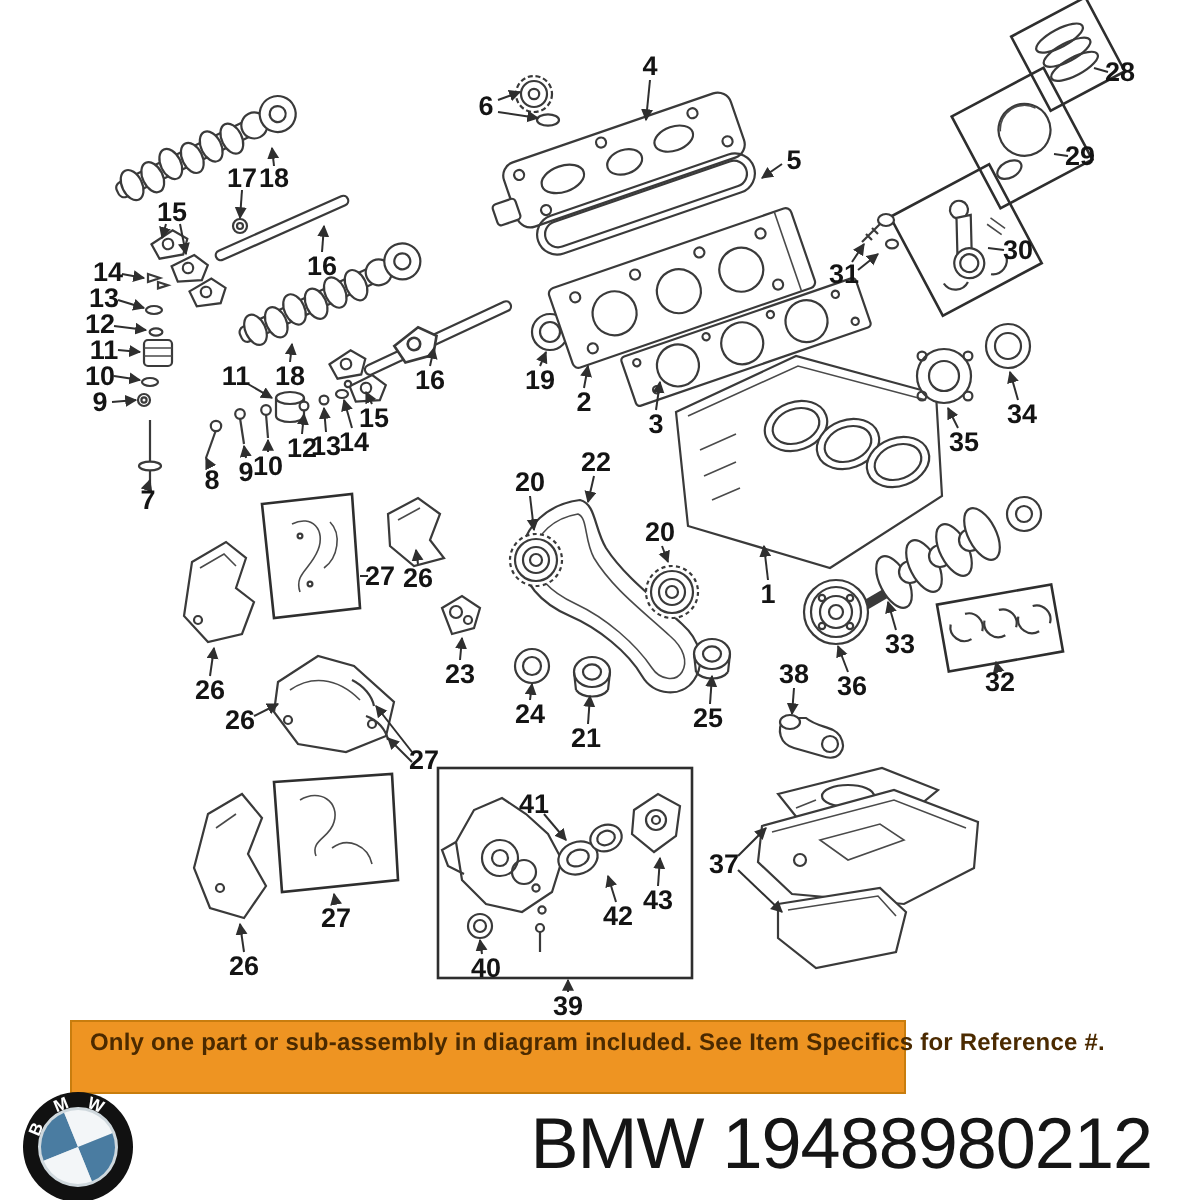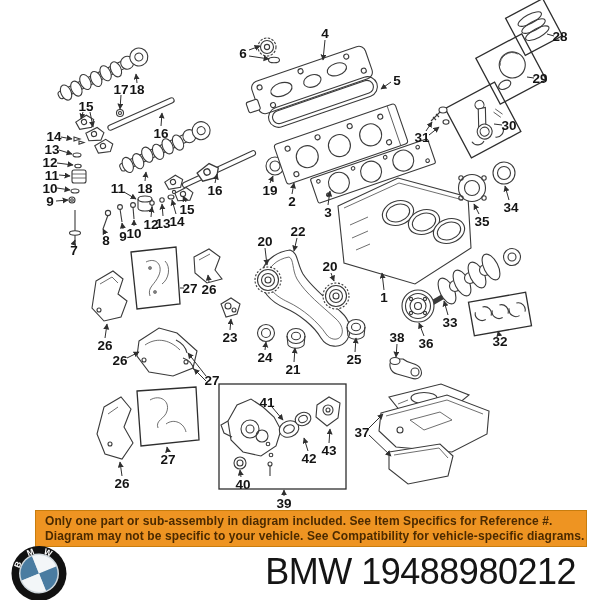--- a/index.html
+++ b/index.html
@@ -5,21 +5,21 @@
   html,body{margin:0;padding:0}
   body{width:600px;height:600px;position:relative;background:#ffffff;overflow:hidden;
        font-family:"Liberation Sans",sans-serif}
   #diagram{position:absolute;left:0;top:0}
   .part{stroke:#3a3a3a;stroke-width:1.1;fill:#ffffff}
   .part-nf{stroke:#3a3a3a;stroke-width:1.1;fill:none}
   .part-thin{stroke:#4a4a4a;stroke-width:.8;fill:none}
   .box{stroke:#2e2e2e;stroke-width:1.3;fill:none}
   .leader{stroke:#2f2f2f;stroke-width:1;fill:none}
   .callout-num{font:bold 13.5px "Liberation Sans",sans-serif;fill:#141414;text-anchor:middle}
-  #notice-banner{position:absolute;left:35px;top:510px;width:552px;height:37px;box-sizing:border-box;
+  #notice-banner{position:absolute;left:35px;top:510px;width:418px;height:37px;box-sizing:border-box;
        background:#ee9422;border:1px solid #c87d0e;padding:3px 9px 0 9px;
        font:bold 12px/15px "Liberation Sans",sans-serif;color:#4b2a00;letter-spacing:.1px;white-space:nowrap}
   #part-number{position:absolute;right:24px;top:553px;font:400 36px/38px "Liberation Sans",sans-serif;
        color:#151515;letter-spacing:-.5px;white-space:nowrap}
   #bmw-logo{position:absolute;left:8px;top:545px}
 </style>
 </head>
 <body>
 
 <svg id="diagram" viewBox="0 0 600 512" width="600" height="512">
@@ -613,21 +613,20 @@
       </g>
       <g>
         <line x1="329" y1="443" x2="330" y2="429" class="leader" marker-end="url(#arrowhead)"></line>
         <text x="329" y="454.5" class="callout-num">43</text>
       </g>
     </g>
 </svg>
 
 <div id="notice-banner">
   <div>Only one part or sub-assembly in diagram included. See Item Specifics for Reference #.</div>
-  <div>Diagram may not be specific to your vehicle. See Compatibility for vehicle-specific diagrams.</div>
 </div>
 
 <svg id="bmw-logo" width="62" height="56" viewBox="0 0 62 56">
   <g transform="translate(31 28.5) rotate(-22)">
     <circle r="27.5" fill="#111111"></circle>
     <circle r="20" fill="#cfd8dd"></circle>
     <g>
       <path d="M0 0 L-18.5 0 A18.5 18.5 0 0 1 0 -18.5 Z" fill="#4A7CA1"></path>
       <path d="M0 0 L0 -18.5 A18.5 18.5 0 0 1 18.5 0 Z" fill="#F3F6F8"></path>
       <path d="M0 0 L18.5 0 A18.5 18.5 0 0 1 0 18.5 Z" fill="#4A7CA1"></path>

